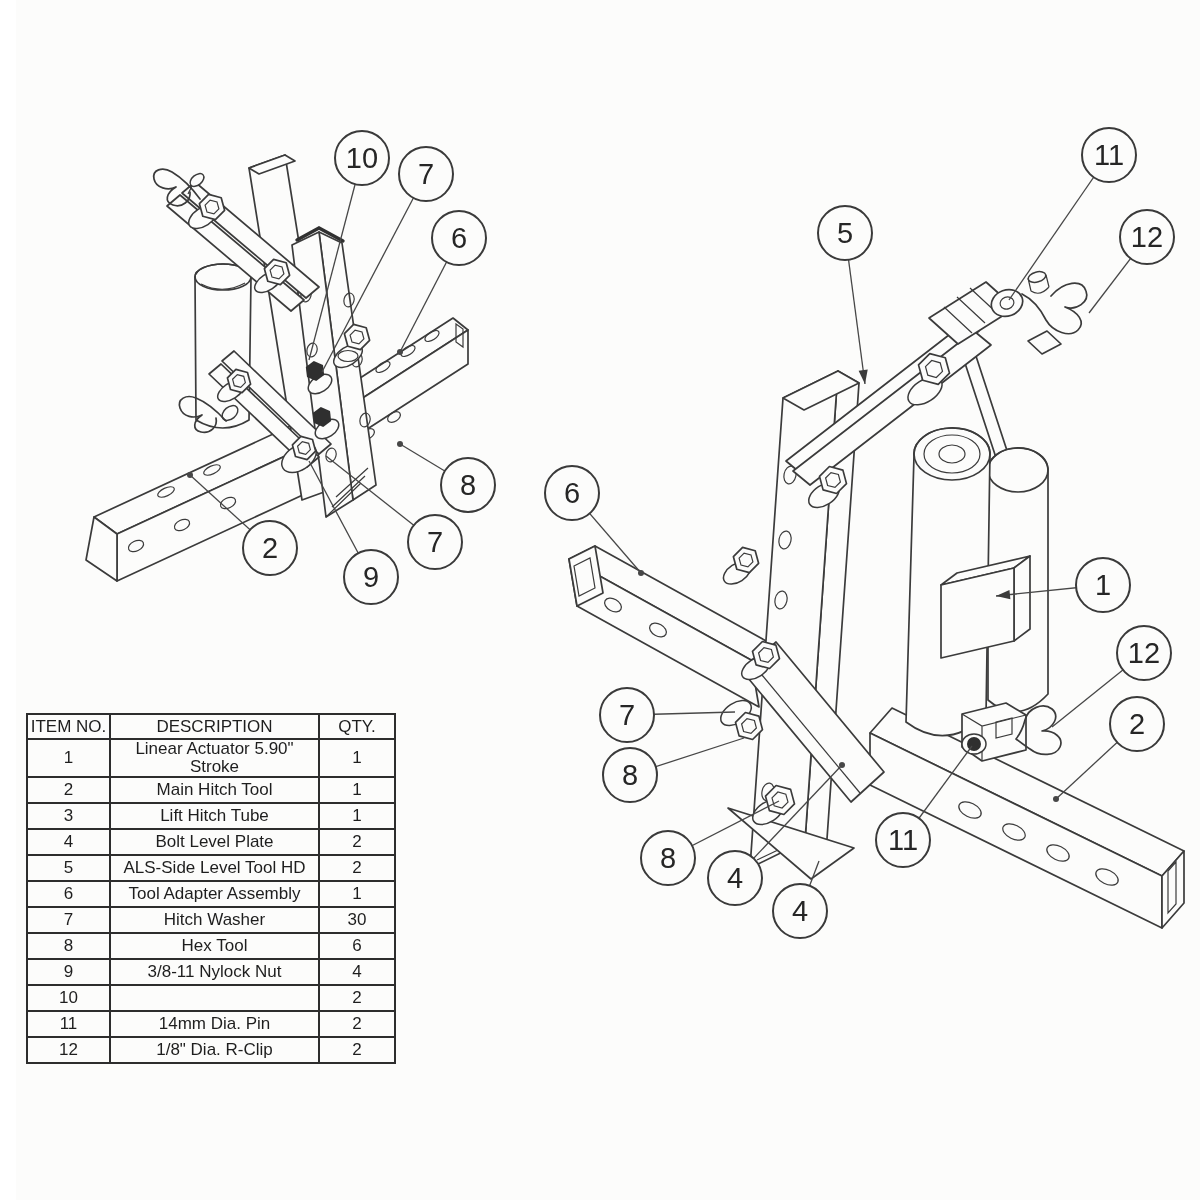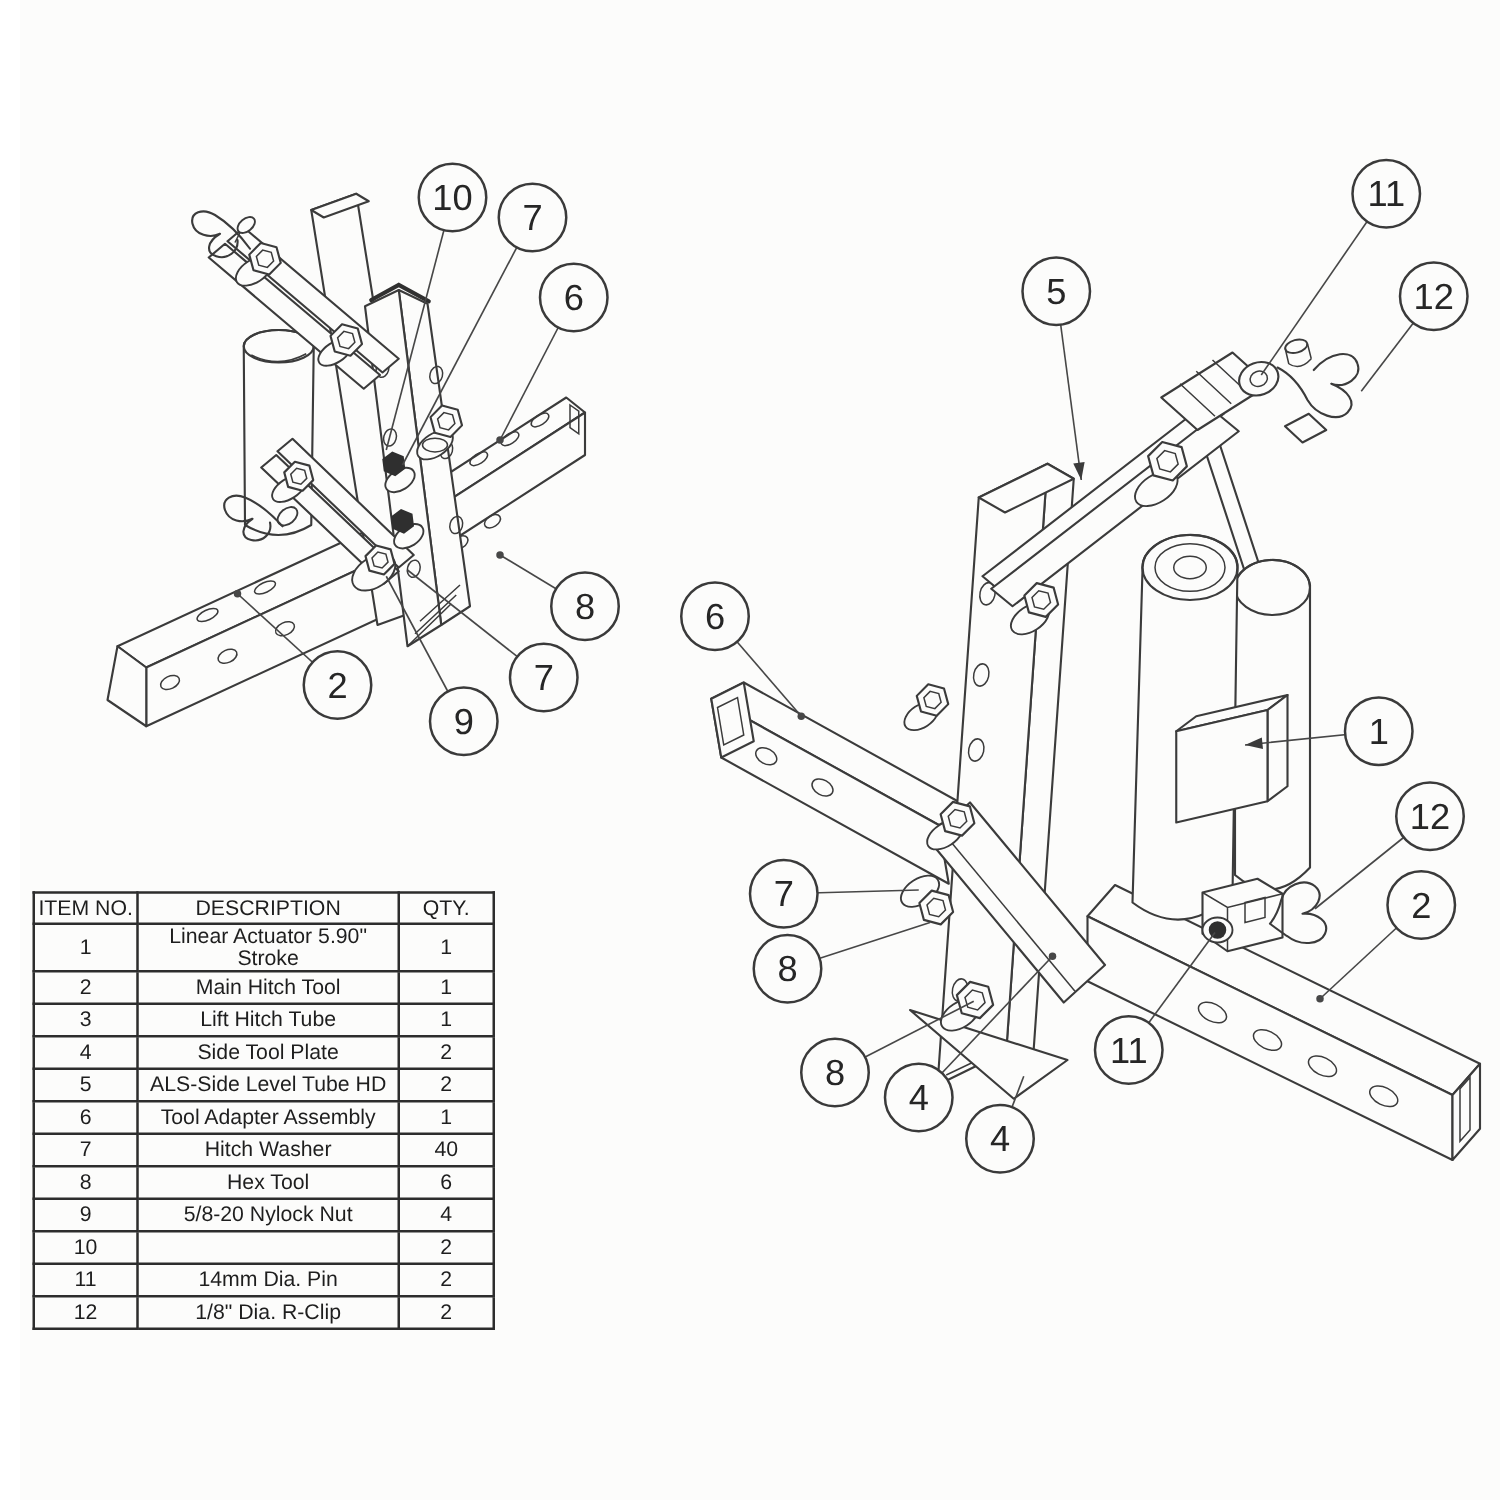--- a/index.html
+++ b/index.html
@@ -365,46 +365,46 @@
           <td>Main Hitch Tool</td>
           <td>1</td>
         </tr>
         <tr>
           <td>3</td>
           <td>Lift Hitch Tube</td>
           <td>1</td>
         </tr>
         <tr>
           <td>4</td>
-          <td>Side Tool Plate</td>
+          <td>Bolt Level Plate</td>
           <td>2</td>
         </tr>
         <tr>
           <td>5</td>
-          <td>ALS-Side Level Tube HD</td>
+          <td>ALS-Side Level Tool HD</td>
           <td>2</td>
         </tr>
         <tr>
           <td>6</td>
           <td>Tool Adapter Assembly</td>
           <td>1</td>
         </tr>
         <tr>
           <td>7</td>
           <td>Hitch Washer</td>
-          <td>40</td>
+          <td>30</td>
         </tr>
         <tr>
           <td>8</td>
           <td>Hex Tool</td>
           <td>6</td>
         </tr>
         <tr>
           <td>9</td>
-          <td>5/8-20 Nylock Nut</td>
+          <td>3/8-11 Nylock Nut</td>
           <td>4</td>
         </tr>
         <tr>
           <td>10</td>
           <td></td>
           <td>2</td>
         </tr>
         <tr>
           <td>11</td>
           <td>14mm Dia. Pin</td>

